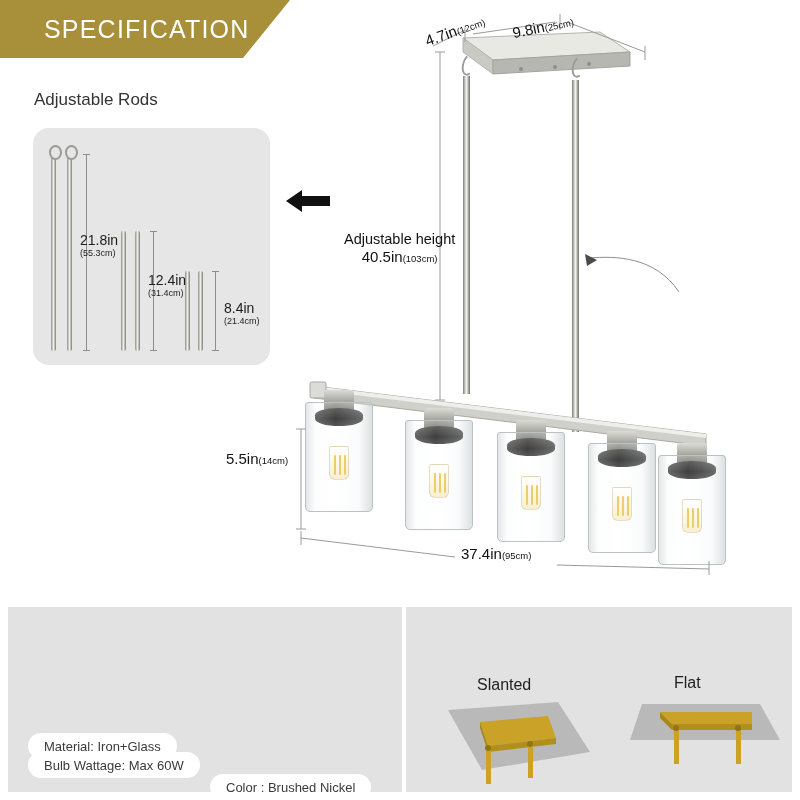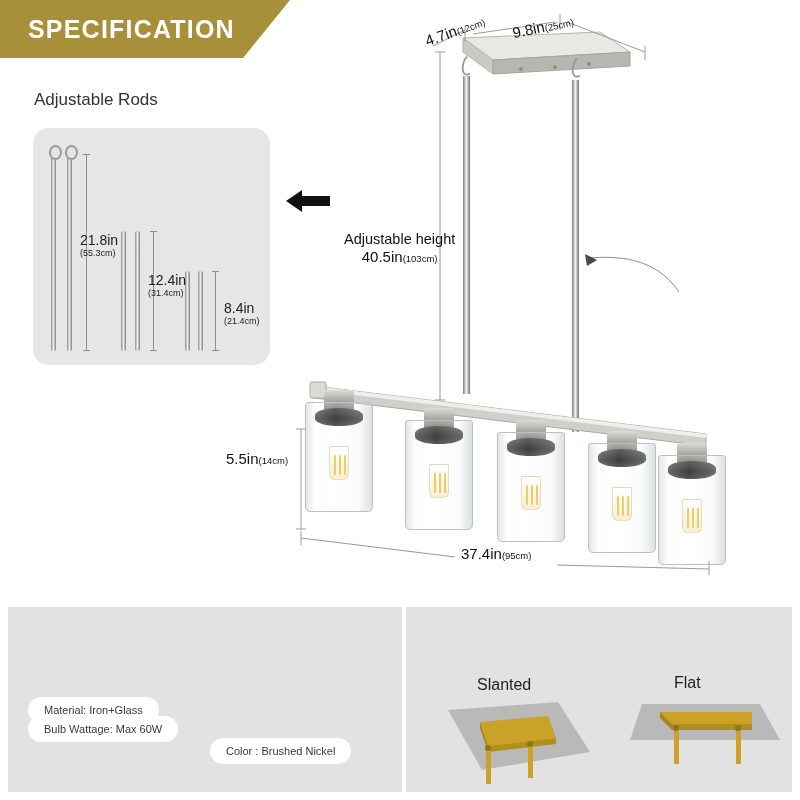--- a/index.html
+++ b/index.html
@@ -15,21 +15,21 @@
   
   .banner {
     position: absolute; left: 0; top: 0;
     width: 290px; height: 58px;
     background: #a8903a;
     clip-path: polygon(0 0, 290px 0, 243px 100%, 0 100%);
     display: flex; align-items: center;
   }
   .banner-text {
     color: #ffffff; font-size: 25px; letter-spacing: 1.2px;
-    font-weight: 700; padding-left: 28px; white-space: nowrap; text-align: right;
+    font-weight: 400; padding-left: 44px; white-space: nowrap; text-align: right;
   }
 
   
   .rods-title {
     position: absolute; left: 34px; top: 90px;
     font-size: 17px; color: #333; font-weight: 400;
   }
 
   
   .rods-box {
@@ -125,21 +125,21 @@
   .panel-right { left: 406px; width: 386px; }
 
   .pd-title {
     position: absolute; left: 30px; top: 644px;
     font-size: 27px; color: #1f1f1f; font-weight: 400; letter-spacing: .3px;
   }
   .pill {
     position: absolute; height: 26px; background: #ffffff;
     border-radius: 13px; display: flex; align-items: center;
     justify-content: center; padding: 7px 16px;
-    font-size: 11px; color: #3a3a3a; white-space: nowrap;
+    font-size: 13px; color: #3a3a3a; white-space: nowrap; margin-top: 36px;
   }
   .mount-label {
     position: absolute; font-size: 16px; color: #1f1f1f; font-weight: 400;
   }
 </style>
 </head>
 <body>
 
 <div class="page">
 

